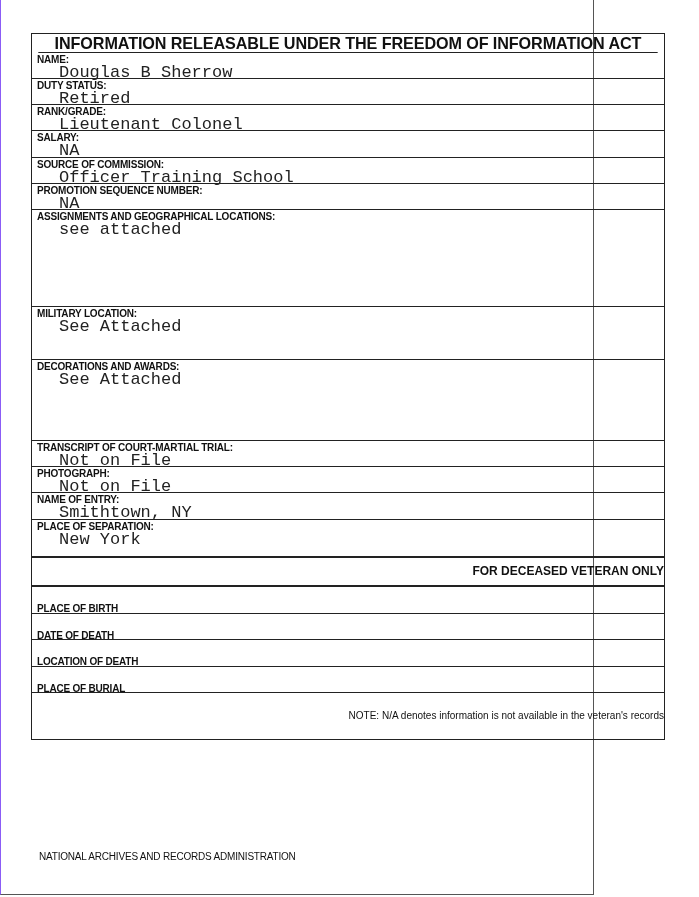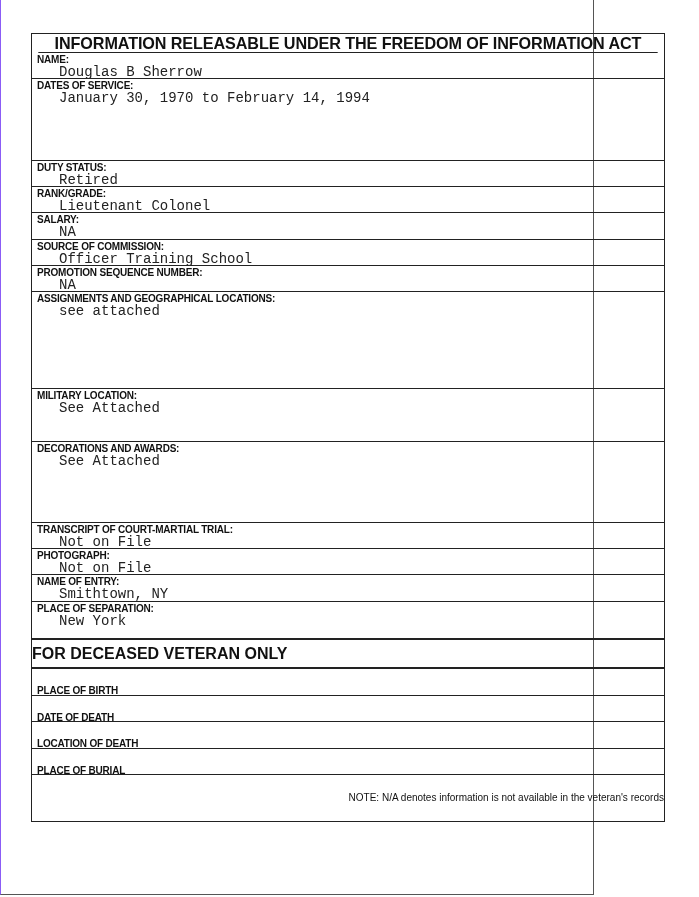--- a/index.html
+++ b/index.html
@@ -3,42 +3,38 @@
 <meta charset="utf-8">
 <style>
   html, body { margin:0; padding:0; background:#fff; }
   body { width:699px; height:897px; position:relative; overflow:hidden; font-family:"Liberation Sans", sans-serif; color:#111; }
   .page { position:absolute; left:0; top:0; width:594px; height:895px; border-left:1px solid #8b5cf6; border-right:1px solid #555; border-bottom:1px solid #555; box-sizing:border-box; }
   .form { position:absolute; left:30px; top:33px; width:634px; border:1.5px solid #222; box-sizing:border-box; }
   .title { height:18px; line-height:19px; text-align:center; font-weight:bold; font-size:16.5px; letter-spacing:-0.1px; border-bottom:1.5px solid #222; transform:scaleX(0.98); }
   .row { border-bottom:1.5px solid #222; box-sizing:border-box; position:relative; }
   .row:last-child { border-bottom:none; }
   .lbl { font-size:10px; font-weight:bold; line-height:12px; padding-left:5px; padding-top:1px; letter-spacing:-0.2px; }
-  .val { font-family:"Liberation Mono", monospace; font-size:14px; line-height:13px; padding-left:27px; color:#222; }
-  .deceased-hdr { text-align:left; font-weight:bold; font-size:16px; line-height:27px; border-bottom:2px solid #222; }
+  .val { font-family:"Liberation Mono", monospace; font-size:17px; line-height:13px; padding-left:27px; color:#222; }
+  .deceased-hdr { text-align:right; font-weight:bold; font-size:12px; line-height:27px; border-bottom:2px solid #222; }
   .lbl2 { font-size:10px; font-weight:bold; line-height:12px; padding-left:5px; padding-top:16px; letter-spacing:-0.2px; }
   .note { font-size:10px; padding-left:7px; padding-top:17px;text-align:right; }
   .footer { position:absolute; top:851px; font-size:10px; letter-spacing:-0.2px; }
   .footer.left { left:38px; }
   .footer.right { right:42px;margin-top:48px; }
 </style>
 </head>
 <body>
 
 <div class="page">
   <div class="form">
     <div class="title">INFORMATION RELEASABLE UNDER THE FREEDOM OF INFORMATION ACT</div>
 
     <div class="row" style="height:26px">
       <div class="lbl">NAME:</div>
       <div class="val">Douglas B Sherrow</div>
-    </div>
-    <div class="row" style="height:82px">
-      <div class="lbl">DATES OF SERVICE:</div>
-      <div class="val">January 30, 1970 to February 14, 1994</div>
     </div>
     <div class="row" style="height:26px">
       <div class="lbl">DUTY STATUS:</div>
       <div class="val">Retired</div>
     </div>
     <div class="row" style="height:26px">
       <div class="lbl">RANK/GRADE:</div>
       <div class="val">Lieutenant Colonel</div>
     </div>
     <div class="row" style="height:27px">
@@ -94,14 +90,15 @@
       <div class="lbl2">LOCATION OF DEATH</div>
     </div>
     <div class="row" style="height:26px">
       <div class="lbl2">PLACE OF BURIAL</div>
     </div>
     <div class="row" style="height:46px">
       <div class="note">NOTE:  N/A denotes information is not available in the veteran's records</div>
     </div>
   </div>
 
+  <div class="footer left">NATIONAL ARCHIVES AND RECORDS ADMINISTRATION</div>
   <div class="footer right">NA FORM 13164  (Rev. 02-02)</div>
 </div>
 
 </body></html>

